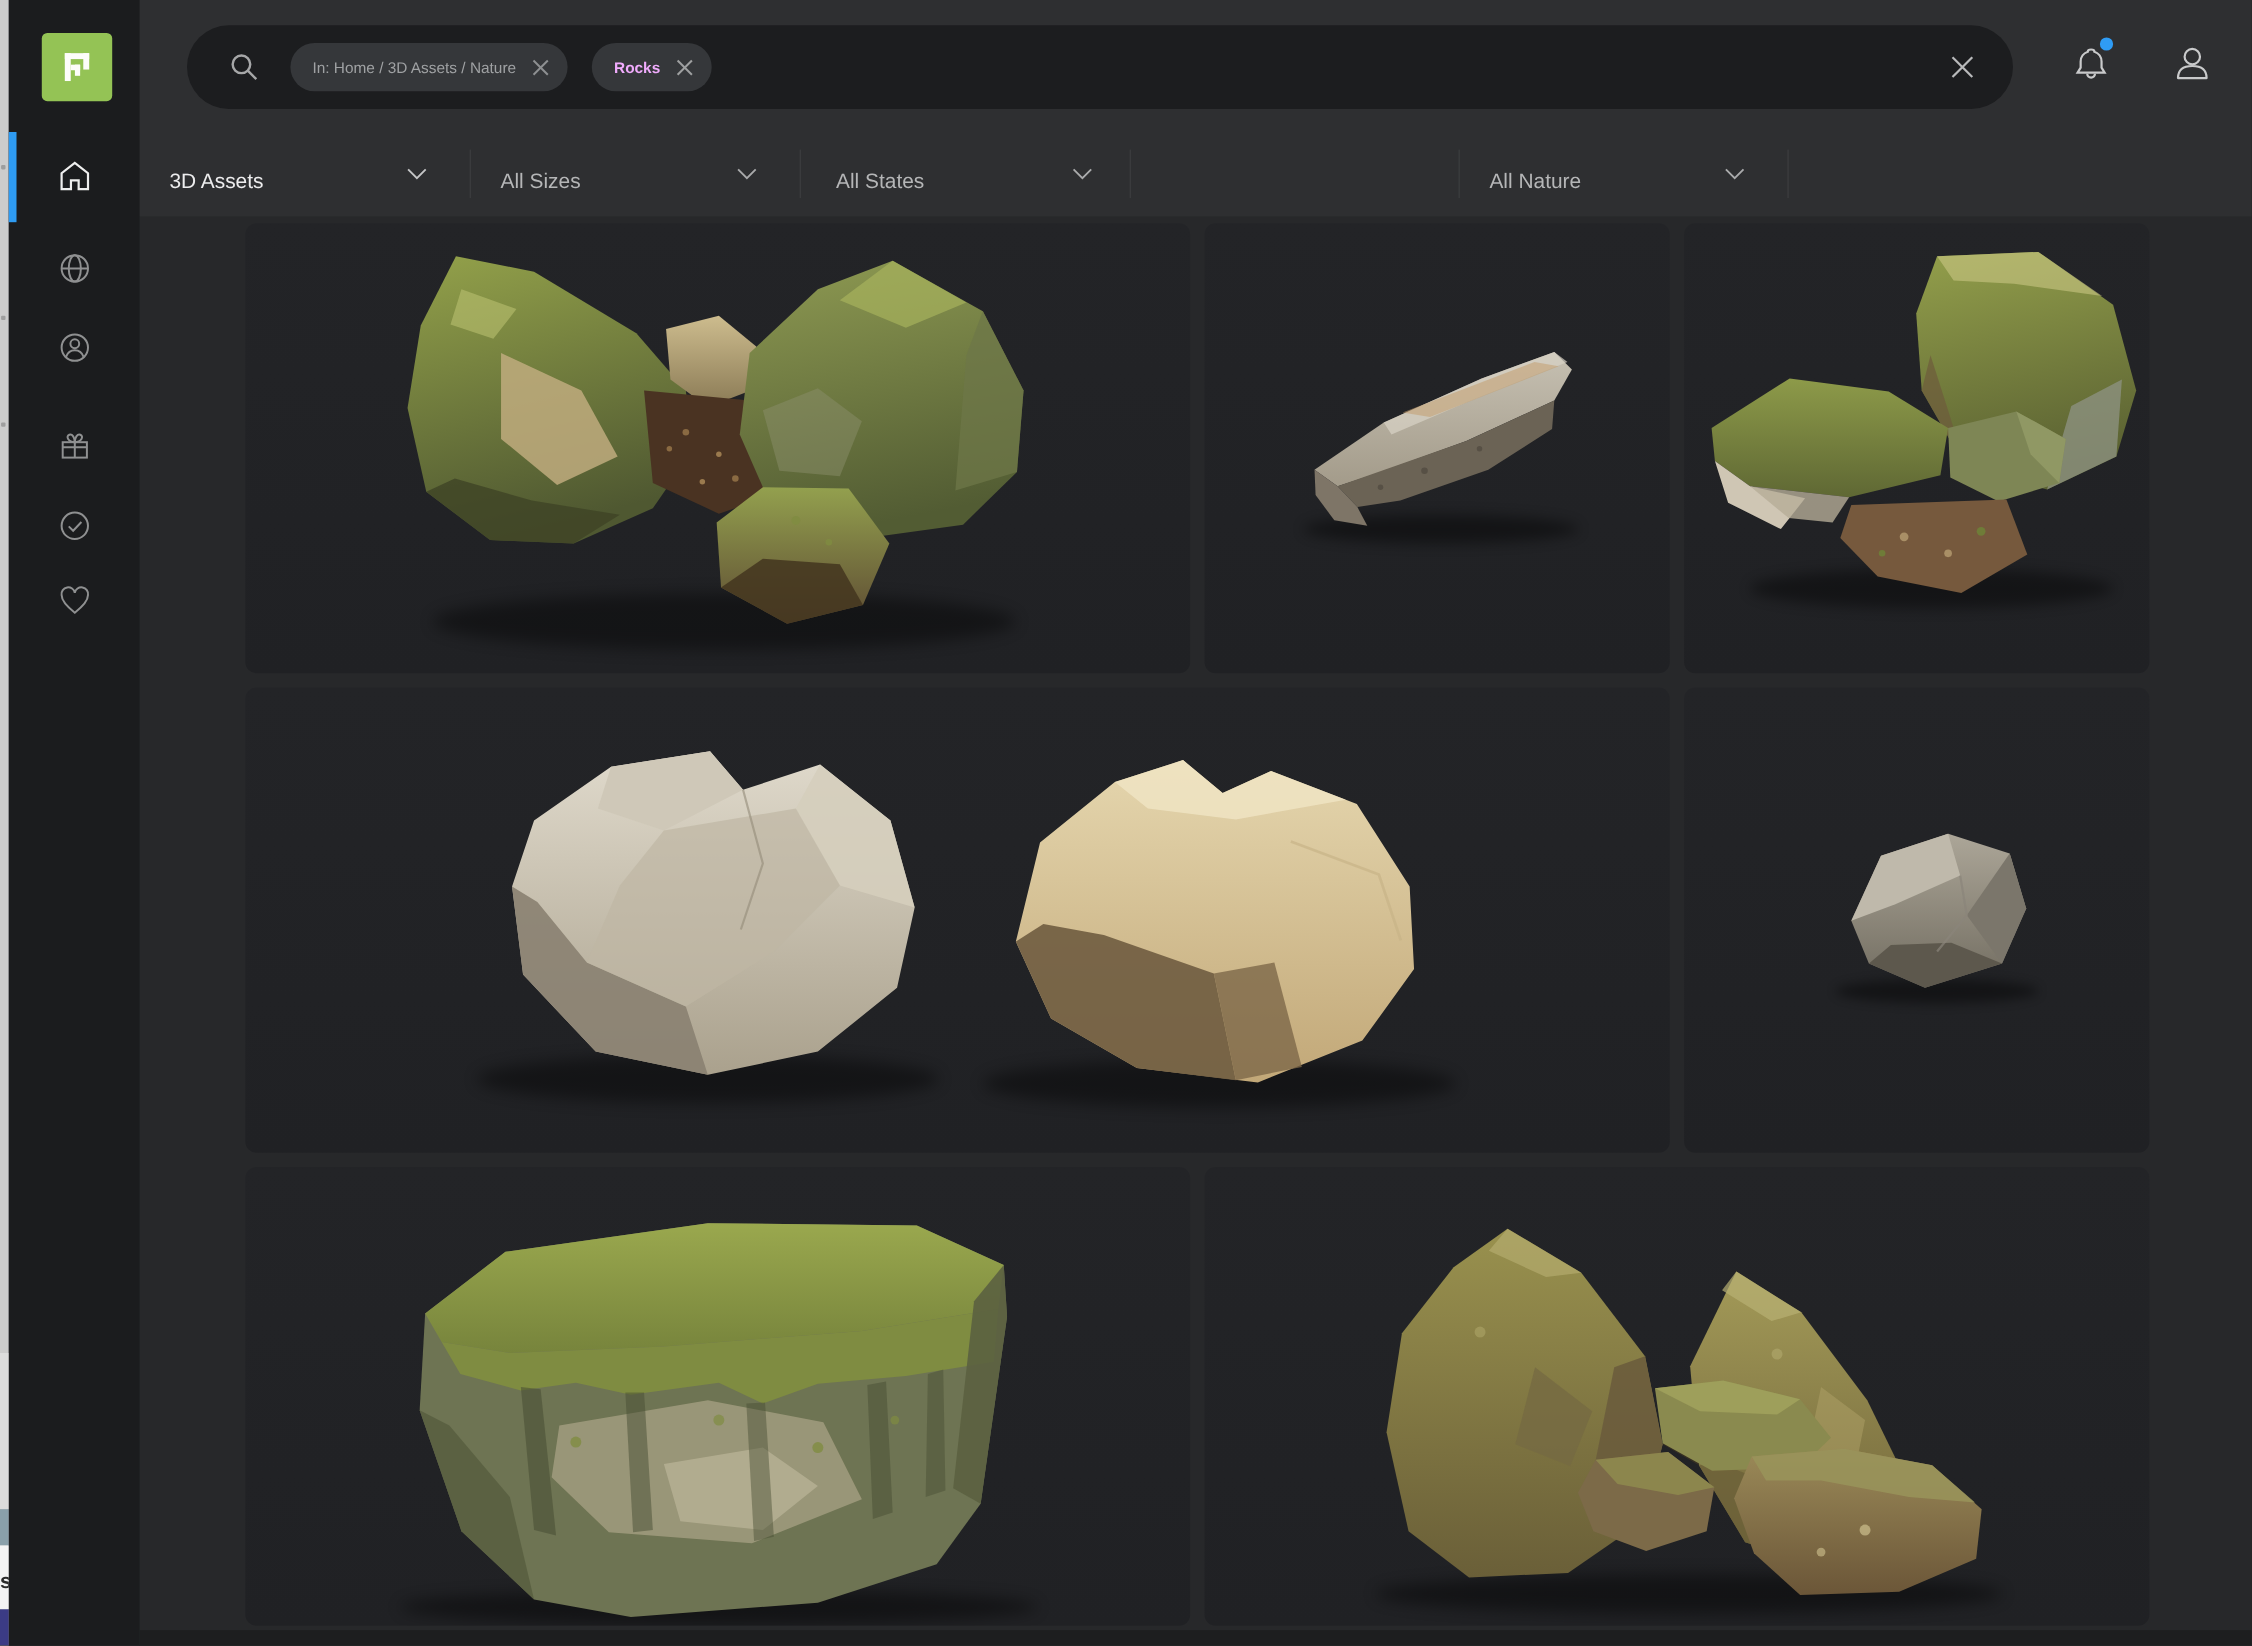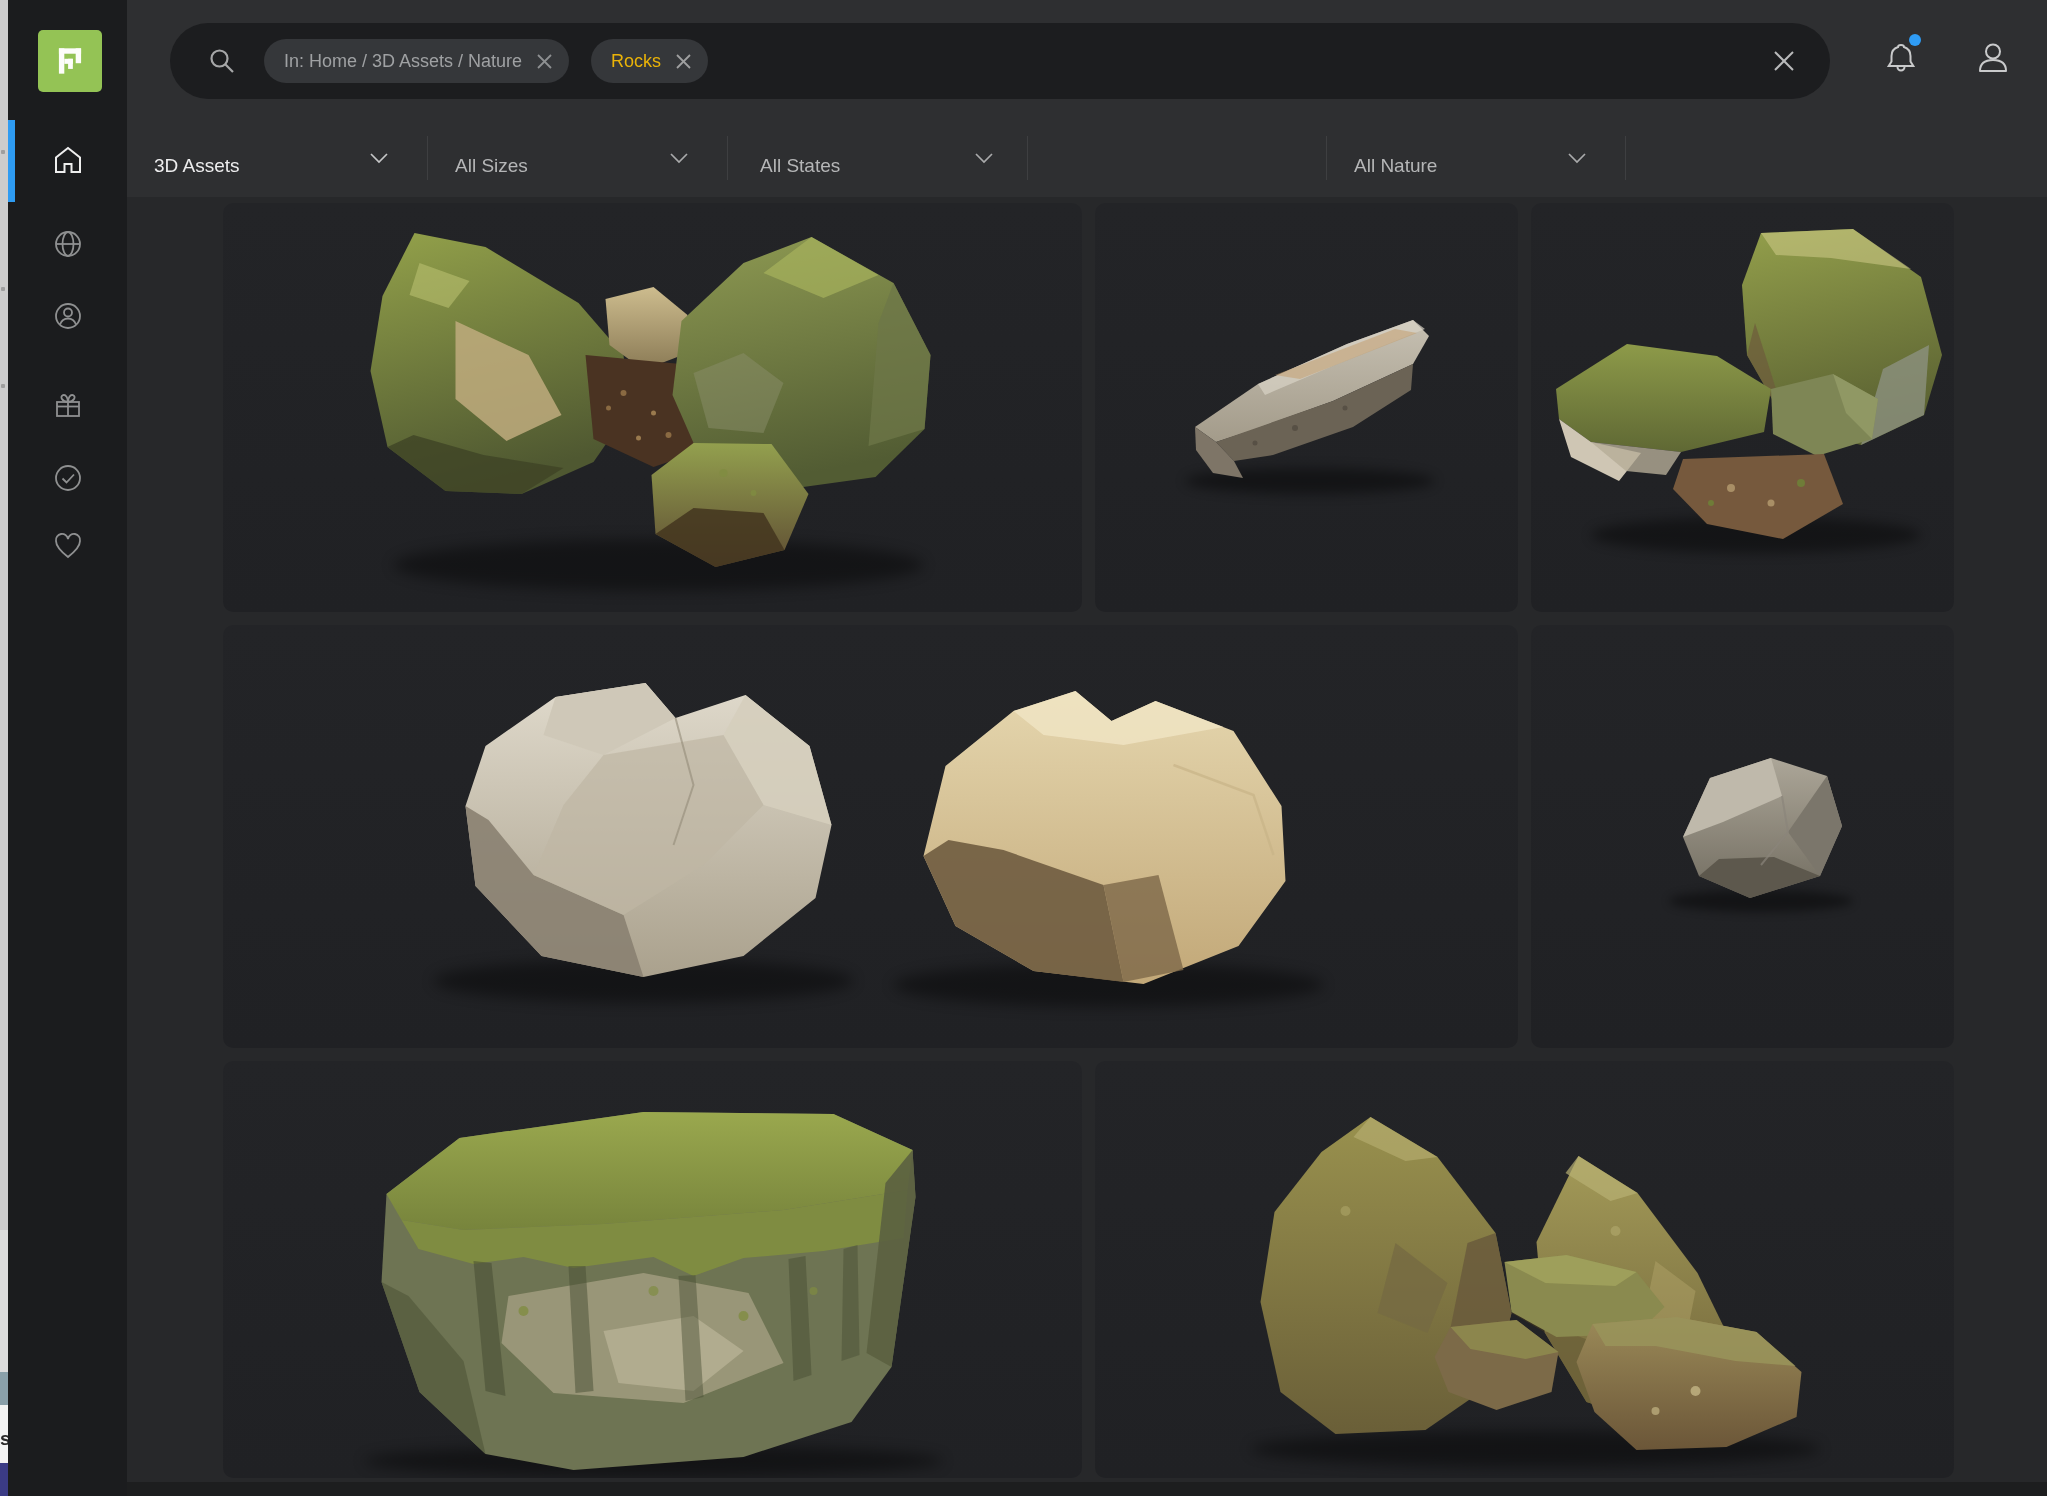--- a/index.html
+++ b/index.html
@@ -18,22 +18,22 @@
         display:flex;align-items:center;justify-content:center;cursor:pointer;}
   .navitem{left:0;width:119px;height:62px;display:flex;align-items:center;justify-content:center;cursor:pointer;}
   .activebar{left:0;top:120px;width:7px;height:82px;background:#2e9bf2;}
   
   .header{left:127px;top:0;right:0;height:197px;background:#2e2f31;}
   .searchbar{left:43px;top:23px;width:1660px;height:76px;border-radius:38px;background:#1c1d1f;
              display:flex;align-items:center;padding-left:38px;box-sizing:border-box;}
   .chip{height:44px;border-radius:22px;background:#35373a;display:flex;align-items:center;
         padding:0 16px 0 20px;margin-left:22px;cursor:pointer;}
   .chip:first-of-type{margin-left:28px;}
-  .chip .lbl{font-size:18px;color:#9fa1a3;white-space:nowrap;text-align:right;}
-  .chip.strong .lbl{color:#eab308;font-weight:400;}
+  .chip .lbl{font-size:14px;color:#9fa1a3;white-space:nowrap;text-align:right;}
+  .chip.strong .lbl{color:#f0abfc;font-weight:700;}
   .chip .x{margin-left:14px;display:flex;align-items:center;cursor:pointer;}
   .clearx{position:absolute;right:34px;top:26px;width:24px;height:24px;cursor:pointer;}
   .topicon{position:absolute;top:36px;width:44px;height:44px;cursor:pointer;}
   .topicon .dot{position:absolute;right:2px;top:-2px;width:12px;height:12px;border-radius:50%;background:#2f9cf5;}
   
   .filterbar{left:127px;top:118px;right:0;height:79px;}
   .filter-item{position:absolute;top:0;height:79px;display:flex;align-items:center;
                justify-content:space-between;cursor:pointer;}
   .filter-item .flbl{font-size:19px;color:#b5b6b7;white-space:nowrap;margin-top:16px;}
   .filter-item.active .flbl{color:#ededee;}

